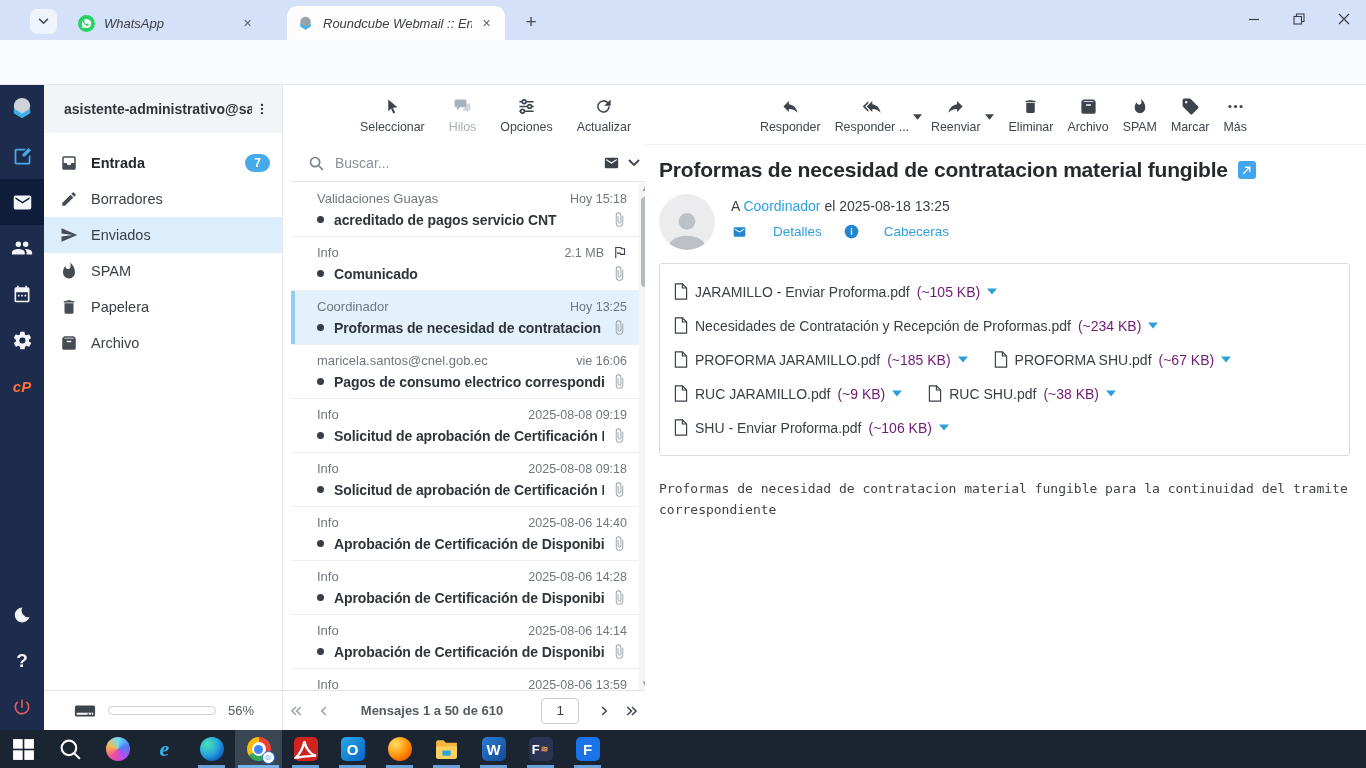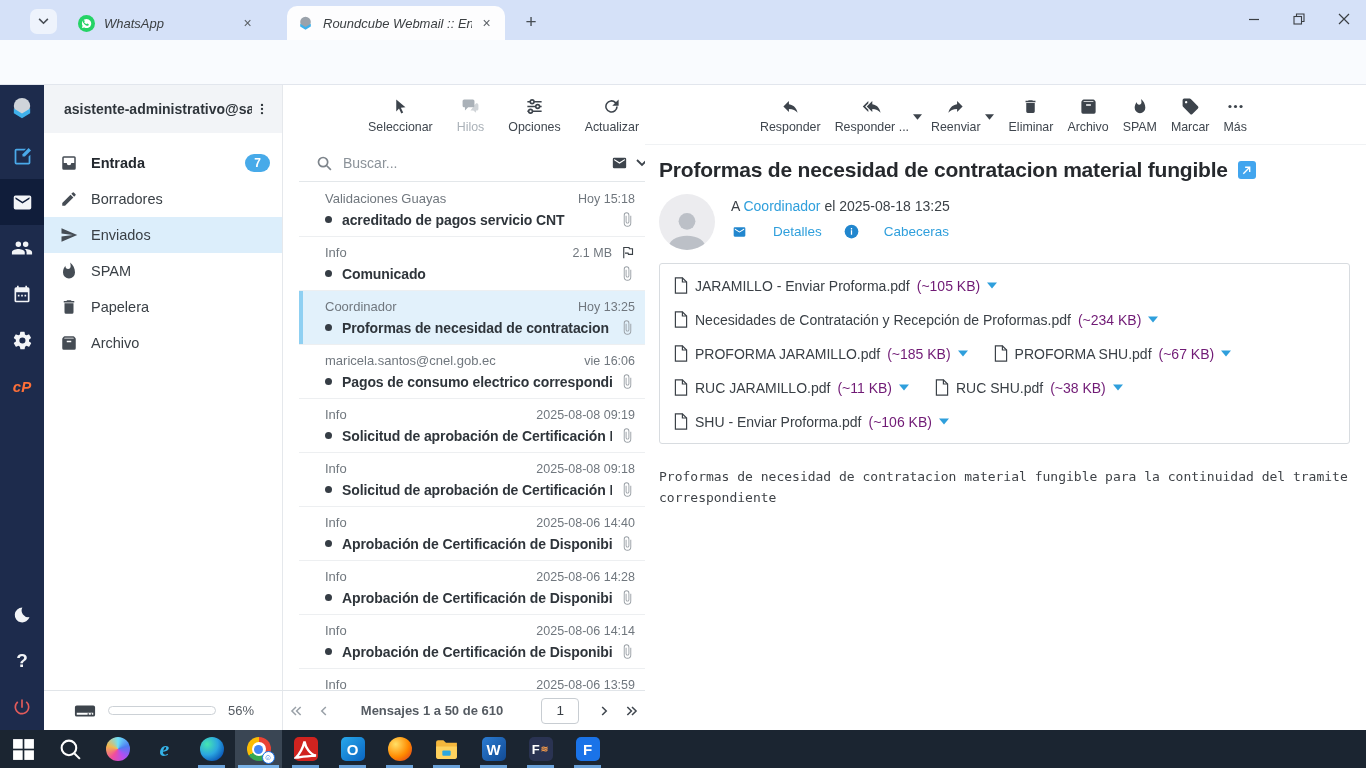--- a/index.html
+++ b/index.html
@@ -52,21 +52,21 @@
   #folder-list { padding-top:12px; }
   .folder-row { height:36px; display:flex; align-items:center; padding:0 12px 0 16px; font-size:14.5px; color:#3a4046; }
   .folder-row.selected { background:#dceefb; }
   .folder-row.bold { font-weight:bold; color:#23282e; }
   .ficon { width:18px; height:18px; color:#454c54; margin-right:13px; flex:0 0 auto; }
   .ficon svg { width:18px; height:18px; }
   .folder-label { flex:1; }
   .folder-badge { background:#47aae9; color:#fff; font-size:12px; font-weight:bold; border-radius:9px; padding:2px 9px; }
 
   
-  #maillist { position:absolute; left:299px; top:0; width:362px; height:605px; background:#fff; border-right:1px solid #dfe3e7; }
+  #maillist { position:absolute; left:291px; top:0; width:362px; height:605px; background:#fff; border-right:1px solid #dfe3e7; }
   .panel-toolbar { height:60px; display:flex; align-items:center; }
   #list-toolbar { padding-left:62px; gap:10px; }
   .tbtn { display:flex; flex-direction:column; align-items:center; gap:3px; padding:4px 7px; color:#3d444c; position:relative; }
   .tbtn .ticon { height:21px; display:flex; align-items:center; }
   .tbtn .tlabel { font-size:12.4px; color:#3f464e; }
   .tbtn.disabled, .tbtn.disabled .tlabel { color:#aab1b8; }
   .tbtn .caret { position:absolute; right:-6px; top:22px; color:#3d444c; }
 
   #searchbar { height:37px; border-bottom:1px solid #e3e7ea; display:flex; align-items:center; padding:0 12px 0 17px; gap:10px; }
   #searchbar .sinput { flex:1; border:0; outline:0; background:transparent; font-size:14px; color:#0f766e; font-family:"Liberation Sans",sans-serif; }
@@ -112,21 +112,21 @@
   #msg-subject { font-size:21px; font-weight:bold; color:#26292d; display:flex; align-items:center; gap:10px; letter-spacing:-0.2px; }
   .extlink { width:18px; height:18px; background:#42a5ee; border-radius:3px; display:flex; align-items:center; justify-content:center; color:#fff; }
   #sender-block { display:flex; margin-top:12px; }
   #avatar { width:56px; height:56px; border-radius:50%; background:#ececef; overflow:hidden; display:flex; align-items:flex-end; justify-content:center; flex:0 0 auto; }
   #sender-lines { margin:4px 0 0 16px; }
   #sender-line1 { font-size:14px; color:#3c4248; }
   .link { color:#2f9fdc; }
   #sender-actions { display:flex; align-items:center; gap:22px; margin-top:10px; }
   .hdr-action { display:flex; align-items:center; gap:25px; font-size:13.5px; color:#2f9fdc; }
   .hdr-action .aicn { color:#2186ce; display:flex; }
-  #att-box { margin:13px 16px 0 14px; border:1px solid #d8dce0; border-radius:3px; padding:13px 14px; }
+  #att-box { margin:13px 16px 0 14px; border:1px solid #d8dce0; border-radius:3px; padding:19px 14px; }
   #att-list { display:flex; flex-wrap:wrap; column-gap:26px; row-gap:17px; width:580px; }
   .att { display:flex; align-items:center; gap:7px; white-space:nowrap; }
   .att .pdfic { color:#3c4248; flex:0 0 auto; }
   .att .aname { font-size:14px; color:#3a4046; }
   .att .asize { font-size:14px; color:#701a75; }
   .att .acaret { color:#2f9fdc; }
   #msg-body { margin:22px 16px 0 14px; font-family:"DejaVu Sans Mono","Liberation Mono",monospace; font-size:13px; color:#3f4348; line-height:1.65; width:720px; }
 
   
   #taskbar { position:absolute; left:0; top:730px; width:1366px; height:38px; background:#1b2531; display:flex; align-items:stretch; }
@@ -814,21 +814,21 @@
               <path d="M0 0l5 6 5-6z"></path>
             </svg>
           </span>
 
           <span class="att">
             <svg class="pdfic" width="14" height="17" viewBox="0 0 20 24" fill="none" stroke="currentColor" stroke-width="1.7">
               <path d="M2 1h10l6 6v16H2z"></path>
               <path d="M12 1v6h6"></path>
             </svg>
             <span class="aname">RUC JARAMILLO.pdf</span>
-            <span class="asize">(~11 KB)</span>
+            <span class="asize">(~9 KB)</span>
             <svg class="acaret" width="10" height="7" viewBox="0 0 10 6" fill="currentColor">
               <path d="M0 0l5 6 5-6z"></path>
             </svg>
           </span>
 
           <span class="att">
             <svg class="pdfic" width="14" height="17" viewBox="0 0 20 24" fill="none" stroke="currentColor" stroke-width="1.7">
               <path d="M2 1h10l6 6v16H2z"></path>
               <path d="M12 1v6h6"></path>
             </svg>

